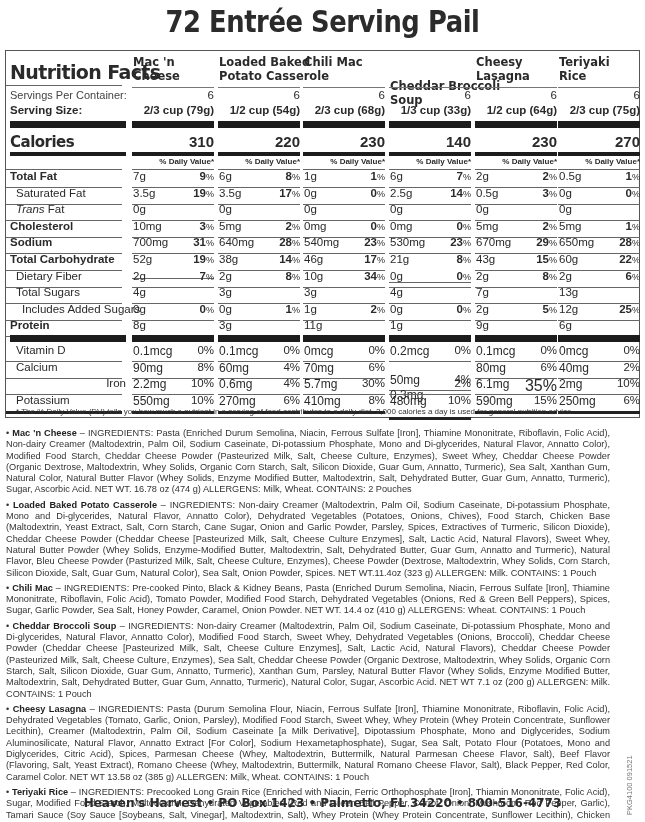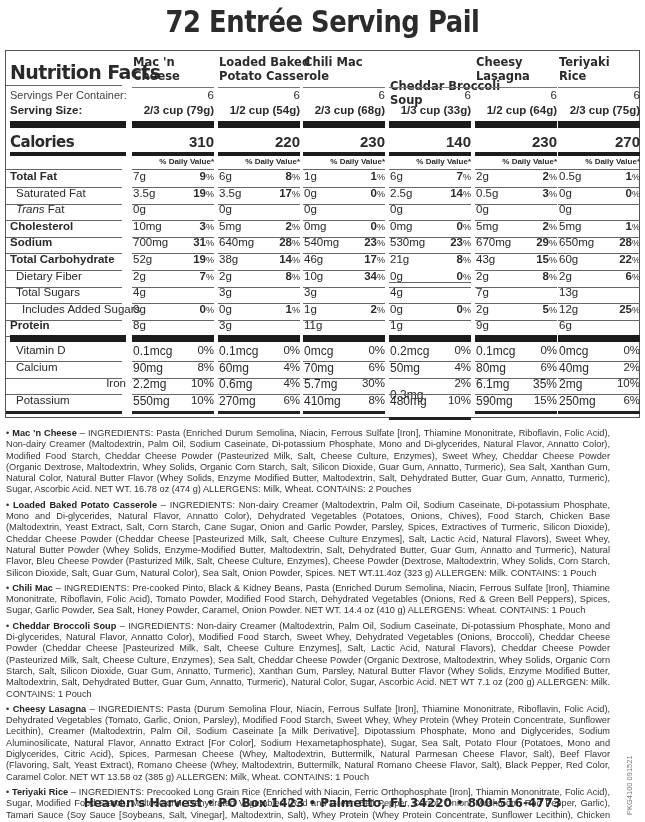--- a/index.html
+++ b/index.html
@@ -353,21 +353,21 @@
       </div>
       <div class="cell c5" style="height:16px;">
         <span class="amt">650mg</span>
         <span class="pct"><b>28</b><span class="s">%</span></span>
         <div class="uline"></div>
       </div>
     </div>
     <div class="row" style="top: 202px;">
       <div class="lbl" style="padding-left: 0px; font-weight: bold;"><span>Total Carbohydrate</span></div>
       <div class="luline"></div>
-      <div class="cell c0" style="height:16px;">
+      <div class="cell c0" style="height:24px;">
         <span class="amt">52g</span>
         <span class="pct"><b>19</b><span class="s">%</span></span>
         <div class="uline"></div>
       </div>
       <div class="cell c1" style="height:16px;">
         <span class="amt">38g</span>
         <span class="pct"><b>14</b><span class="s">%</span></span>
         <div class="uline"></div>
       </div>
       <div class="cell c2" style="height:16px;">
@@ -561,21 +561,21 @@
       <div class="cell c1" style="height:16px;">
         <span class="amt" style="font-size:12px;">60mg</span>
         <span class="pct" style="font-size:11.5px;">4%</span>
         <div class="uline"></div>
       </div>
       <div class="cell c2" style="height:16px;">
         <span class="amt" style="font-size:12px;">70mg</span>
         <span class="pct" style="font-size:11.5px;">6%</span>
         <div class="uline"></div>
       </div>
-      <div class="cell c3" style="height:16px;">
+      <div class="cell c3" style="height:16px;margin-top:12px;">
         <span class="amt" style="font-size:12px;">50mg</span>
         <span class="pct" style="font-size:11.5px;">4%</span>
         <div class="uline"></div>
       </div>
       <div class="cell c4" style="height:16px;">
         <span class="amt" style="font-size:12px;">80mg</span>
         <span class="pct" style="font-size:11.5px;">6%</span>
         <div class="uline"></div>
       </div>
       <div class="cell c5" style="height:16px;">
@@ -602,21 +602,21 @@
         <span class="pct" style="font-size:11.5px;">30%</span>
         <div class="uline"></div>
       </div>
       <div class="cell c3" style="height:16px;">
         <span class="amt" style="font-size:12px;margin-top:11px;">0.3mg</span>
         <span class="pct" style="font-size:11.5px;">2%</span>
         <div class="uline"></div>
       </div>
       <div class="cell c4" style="height:16px;">
         <span class="amt" style="font-size:12px;">6.1mg</span>
-        <span class="pct" style="font-size:12px;">35%</span>
+        <span class="pct" style="font-size:16px;">35%</span>
         <div class="uline"></div>
       </div>
       <div class="cell c5" style="height:16px;">
         <span class="amt" style="font-size:12px;">2mg</span>
         <span class="pct" style="font-size:11.5px;">10%</span>
         <div class="uline"></div>
       </div>
     </div>
     <div class="row" style="top: 342.5px;">
       <div class="lbl" style="padding-left:6px;"><span>Potassium</span></div>
@@ -645,20 +645,21 @@
         <span class="amt" style="font-size:12px;">590mg</span>
         <span class="pct" style="font-size:11.5px;">15%</span>
         <div class="uline" style="height: 3px; background: rgb(34, 34, 34); bottom: -4px;"></div>
       </div>
       <div class="cell c5" style="height:16px;">
         <span class="amt" style="font-size:12px;">250mg</span>
         <span class="pct" style="font-size:11.5px;">6%</span>
         <div class="uline" style="height: 3px; background: rgb(34, 34, 34); bottom: -4px;"></div>
       </div>
     </div>
+    <div class="footnote">* The % Daily Value (DV) tells you how much a nutrient in a serving of food contributes to a daily diet. 2,000 calories a day is used for general nutrition advice.</div>
   </div>
 
 <div class="ingredients" id="ingredients">
     <div class="ing-item"><span>• </span><b>Mac 'n Cheese</b><span> – INGREDIENTS: Pasta (Enriched Durum Semolina, Niacin, Ferrous Sulfate [Iron], Thiamine Mononitrate, Riboflavin, Folic Acid), Non-dairy Creamer (Maltodextrin, Palm Oil, Sodium Caseinate, Di-potassium Phosphate, Mono and Di-glycerides, Natural Flavor, Annatto Color), Modified Food Starch, Cheddar Cheese Powder (Pasteurized Milk, Salt, Cheese Culture, Enzymes), Sweet Whey, Cheddar Cheese Powder (Organic Dextrose, Maltodextrin, Whey Solids, Organic Corn Starch, Salt, Silicon Dioxide, Guar Gum, Annatto, Turmeric), Sea Salt, Xanthan Gum, Natural Color, Natural Butter Flavor (Whey Solids, Enzyme Modified Butter, Maltodextrin, Salt, Dehydrated Butter, Guar Gum, Annatto, Turmeric), Sugar, Ascorbic Acid. NET WT. 16.78 oz (474 g) ALLERGENS:  Milk, Wheat. CONTAINS: 2 Pouches</span></div>
     <div class="ing-item"><span>• </span><b>Loaded Baked Potato Casserole</b><span> – INGREDIENTS: Non-dairy Creamer (Maltodextrin, Palm Oil, Sodium Caseinate, Di-potassium Phosphate, Mono and Di-glycerides, Natural Flavor, Annatto Color), Dehydrated Vegetables (Potatoes, Onions, Chives), Food Starch, Chicken Base (Maltodextrin, Yeast Extract, Salt, Corn Starch, Cane Sugar, Onion and Garlic Powder, Parsley, Spices, Extractives of Turmeric, Silicon Dioxide), Cheddar Cheese Powder (Cheddar Cheese [Pasteurized Milk, Salt, Cheese Culture Enzymes], Salt, Lactic Acid, Natural Flavors), Sweet Whey, Natural Butter Powder (Whey Solids, Enzyme-Modified Butter, Maltodextrin, Salt, Dehydrated Butter, Guar Gum, Annatto and Turmeric), Natural Flavor, Bleu Cheese Powder (Pasturized Milk, Salt, Cheese Culture, Enzymes), Cheese Powder (Dextrose, Maltodextrin, Whey Solids, Corn Starch, Silicon Dioxide, Salt, Guar Gum, Natural Color), Sea Salt, Onion Powder, Spices.  NET WT.11.4oz (323 g) ALLERGEN: Milk. CONTAINS: 1 Pouch</span></div>
     <div class="ing-item"><span>• </span><b>Chili Mac</b><span> – INGREDIENTS: Pre-cooked Pinto, Black &amp; Kidney Beans, Pasta (Enriched Durum Semolina, Niacin, Ferrous Sulfate [Iron], Thiamine Mononitrate, Riboflavin, Folic Acid), Tomato Powder, Modified Food Starch, Dehydrated Vegetables (Onions, Red &amp; Green Bell Peppers), Spices, Sugar, Garlic Powder, Sea Salt, Honey Powder, Caramel, Onion Powder. NET WT. 14.4 oz (410 g) ALLERGENS:  Wheat. CONTAINS: 1 Pouch</span></div>
     <div class="ing-item"><span>• </span><b>Cheddar Broccoli Soup</b><span> – INGREDIENTS: Non-dairy Creamer (Maltodextrin, Palm Oil, Sodium Caseinate, Di-potassium Phosphate, Mono and Di-glycerides, Natural Flavor, Annatto Color), Modified Food Starch, Sweet Whey, Dehydrated Vegetables (Onions, Broccoli), Cheddar Cheese Powder (Cheddar Cheese [Pasteurized Milk, Salt, Cheese Culture Enzymes], Salt, Lactic Acid, Natural Flavors), Cheddar Cheese Powder (Pasteurized Milk, Salt, Cheese Culture, Enzymes), Sea Salt, Cheddar Cheese Powder (Organic Dextrose, Maltodextrin, Whey Solids, Organic Corn Starch, Salt, Silicon Dioxide, Guar Gum, Annatto, Turmeric), Xanthan Gum, Parsley, Natural Butter Flavor (Whey Solids, Enzyme Modified Butter, Maltodextrin, Salt, Dehydrated Butter, Guar Gum, Annatto, Turmeric), Natural Color, Sugar, Ascorbic Acid. NET WT 7.1 oz (200 g) ALLERGEN:  Milk.  CONTAINS: 1 Pouch</span></div>
     <div class="ing-item"><span>• </span><b>Cheesy Lasagna</b><span> – INGREDIENTS: Pasta (Durum Semolina Flour, Niacin, Ferrous Sulfate [Iron], Thiamine Mononitrate, Riboflavin, Folic Acid), Dehydrated Vegetables (Tomato, Garlic, Onion, Parsley), Modified Food Starch, Sweet Whey, Whey Protein (Whey Protein Concentrate, Sunflower Lecithin), Creamer (Maltodextrin, Palm Oil, Sodium Caseinate [a Milk Derivative], Dipotassium Phosphate, Mono and Diglycerides, Sodium Aluminosilicate, Natural Flavor, Annatto Extract [For Color], Sodium Hexametaphosphate), Sugar, Sea Salt, Potato Flour (Potatoes, Mono and Diglycerides, Citric Acid), Spices, Parmesan Cheese (Whey, Maltodextrin, Buttermilk, Natural Parmesan Cheese Flavor, Salt), Beef Flavor (Flavoring, Salt, Yeast Extract), Romano Cheese (Whey, Maltodextrin, Buttermilk, Natural Romano Cheese Flavor, Salt), Black Pepper, Red Color, Caramel Color. NET WT 13.58 oz (385 g)  ALLERGEN:  Milk, Wheat.  CONTAINS: 1 Pouch</span></div>
     <div class="ing-item"><span>• </span><b>Teriyaki Rice</b><span> – INGREDIENTS: Precooked Long Grain Rice (Enriched with Niacin, Ferric Orthophosphate [Iron], Thiamin Mononitrate, Folic Acid), Sugar, Modified Food Starch, Maltodextrin, Dehydrated Vegetables (Red and Green Bell Pepper, Carrot, Onion, Mushroom, Red Pepper, Garlic), Tamari Sauce (Soy Sauce [Soybeans, Salt, Vinegar], Maltodextrin, Salt), Whey Protein (Whey Protein Concentrate, Sunflower Lecithin), Chicken Base (Maltodextrin, Yeast Extract, Salt, Corn Starch, Cane Sugar, Onion and Garlic Powder, Parsley, Spices, Extractives of Turmeric, Silicon Dioxide [Prevents Caking]), Sea Salt, Guar Gum, Molasses Powder (Molasses Powder, Silicon Dioxide [Prevents Caking]), Vinegar Powder (Maltodextrin, Vinegar, Modified Food Starch), Red Miso (Red Miso [Fermented Soybeans, Salt], Maltodextrin), Yeast Extract, Flavor Enhancer (Maltodextrin, Salt, Natural Flavor), Caramel Color, Citric Acid, Orange Color, Chinese Five Spice (Spices and Licorice Root), Orange Flavor (Modified Food Starch, Organic Maltodextrin, Natural Flavor, Vitamin E).  NET WT. 15.87 oz (450 g) ALLERGEN: Milk, Soy. CONTAINS: 1 Pouch</span></div>
   </div>

